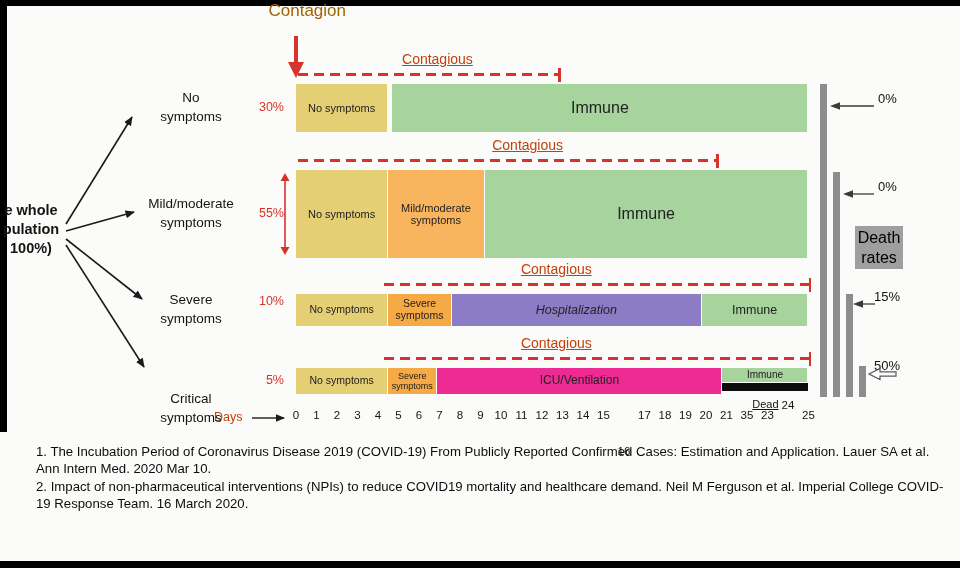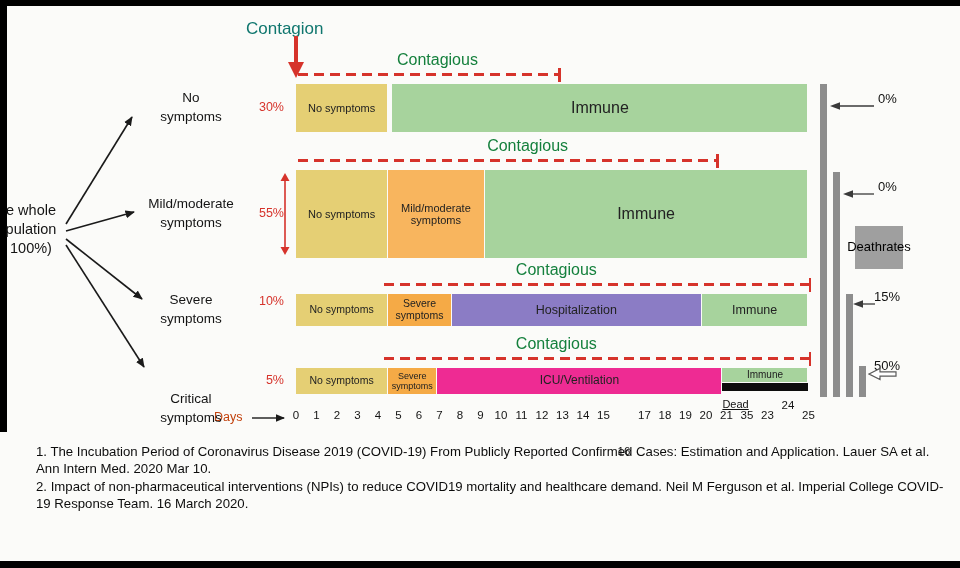--- a/index.html
+++ b/index.html
@@ -1,43 +1,43 @@
 <!DOCTYPE html>
 <html><head>
 <meta charset="utf-8">
 <style>
   * { margin:0; padding:0; box-sizing:border-box; }
   body { font-family:"Liberation Sans", sans-serif; background:#ffffff; }
   #stage { position:relative; width:960px; height:568px; background:#fbfbf9; overflow:hidden; }
   .frame { position:absolute; background:#000; }
-  #contagion-label { position:absolute; left:246px; top:19px; width:100px; text-align:left;
-    font-size:17px; color:#0f766e; }
+  #contagion-label { position:absolute; left:246px; top:1px; width:100px; text-align:right;
+    font-size:17px; color:#a16207; }
   .layer { position:absolute; left:0; top:0; pointer-events:none; }
   .svgwrap { position:absolute; pointer-events:none; line-height:0; }
   #pop { position:absolute; left:0px; top:201px; width:62px; text-align:center;
-    font-size:14.5px; color:#141414; line-height:1.32; }
+    font-size:14.5px; color:#141414; line-height:1.32;font-weight:bold; }
   .cat { position:absolute; left:128px; width:126px; text-align:center; font-size:13.5px;
     color:#141414; line-height:1.4; white-space:pre-line; }
   .pct { position:absolute; left:244px; width:40px; text-align:right; font-size:12.5px;
     color:#d6332b; }
   .seg { position:absolute; display:flex; align-items:center; justify-content:center;
     text-align:center; color:#222; line-height:1.12; padding:1px; }
   .cont-line { position:absolute; height:2.6px;
     background:repeating-linear-gradient(90deg,#d6332b 0 10px,transparent 10px 16px); }
   .cont-tick { position:absolute; width:2.6px; height:14px; background:#d6332b; }
-  .cont-label { position:absolute; width:110px; text-align:center; font-size:16px; color:#15803d; }
+  .cont-label { position:absolute; width:110px; text-align:center; font-size:14px; color:#c2410c;text-decoration:underline; }
   .tick { position:absolute; width:20px; text-align:center; font-size:11.5px; color:#141414; }
   #days-label { position:absolute; left:214px; top:410px; font-size:12.5px; color:#c2410c; }
   .graybar { position:absolute; background:#8d8d8d; }
   .rate { position:absolute; font-size:13px; color:#111; }
   .dead-bar { position:absolute; background:#0d0d0d; }
-  .dead-label { position:absolute; text-align:left; font-size:11px; color:#111;text-decoration:underline; }
+  .dead-label { position:absolute; text-align:center; font-size:11px; color:#111;text-decoration:underline; }
   #death-box { position:absolute; left:855px; top:226px; width:48px; height:43px; background:#9f9f9f;
-    display:flex; flex-direction:row; align-items:center; justify-content:center;
-    font-size:13px; color:#000; line-height:1.25; }
+    display:flex; flex-direction:column; align-items:center; justify-content:center;
+    font-size:16px; color:#000; line-height:1.25; }
   #refs { position:absolute; left:36px; top:443px; width:918px; font-size:13.2px;
     color:#0d0d0d; line-height:1.32; }
 </style>
 </head>
 <body>
 
 <div id="stage">
 
   <div class="frame" style="left:0;top:0;width:960px;height:6px;"></div>
   <div class="frame" style="left:0;top:0;width:7px;height:432px;"></div>
@@ -103,21 +103,21 @@
     <div class="svgwrap" style="left: 279px; top: 172px;"><svg width="12" height="84">
       <line x1="6" y1="8" x2="6" y2="76" stroke="#d6332b" stroke-width="1.6"></line>
       <polygon points="6,1 1.5,9 10.5,9" fill="#d6332b"></polygon>
       <polygon points="6,83 1.5,75 10.5,75" fill="#d6332b"></polygon>
     </svg></div>
     <div class="cat" style="top: 291px;">Severe
 symptoms</div>
     <div class="pct" style="top: 294px;">10%</div>
     <div class="seg" style="left: 296px; top: 294px; width: 91.25px; height: 32px; background: rgb(229, 207, 116); font-size: 10.5px;">No symptoms</div>
     <div class="seg" style="left: 388.25px; top: 294px; width: 62.55px; height: 32px; background: rgb(245, 170, 70); font-size: 10.5px;">Severe symptoms</div>
-    <div class="seg" style="left: 451.8px; top: 294px; width: 249.1px; height: 32px; background: rgb(139, 124, 197); font-size: 12.5px;">Hospitalization</div>
+    <div class="seg" style="left: 451.8px; top: 294px; width: 249.1px; height: 32px; background: rgb(139, 124, 197); font-size: 12.5px; font-style: italic;">Hospitalization</div>
     <div class="seg" style="left: 701.9px; top: 294px; width: 105.6px; height: 32px; background: rgb(167, 211, 157); font-size: 12.5px;">Immune</div>
     <div class="cont-line" style="left: 384.15px; top: 283px; width: 426.4px;"></div>
     <div class="cont-tick" style="left: 808.55px; top: 278px;"></div>
     <div class="cont-label" style="left: 501.35px; top: 261px;">Contagious</div>
     <div class="cat" style="top: 362px; margin-top: 28px;">Critical
 symptoms</div>
     <div class="pct" style="top: 373px;">5%</div>
     <div class="seg" style="left: 296px; top: 368px; width: 91.25px; height: 26px; background: rgb(229, 207, 116); font-size: 10.5px;">No symptoms</div>
     <div class="seg" style="left: 388.25px; top: 368px; width: 48.2px; height: 26px; background: rgb(245, 170, 70); font-size: 9px;">Severe symptoms</div>
     <div class="seg" style="left: 437.45px; top: 368px; width: 283.95px; height: 26px; background: rgb(238, 43, 147); font-size: 12px;">ICU/Ventilation</div>

